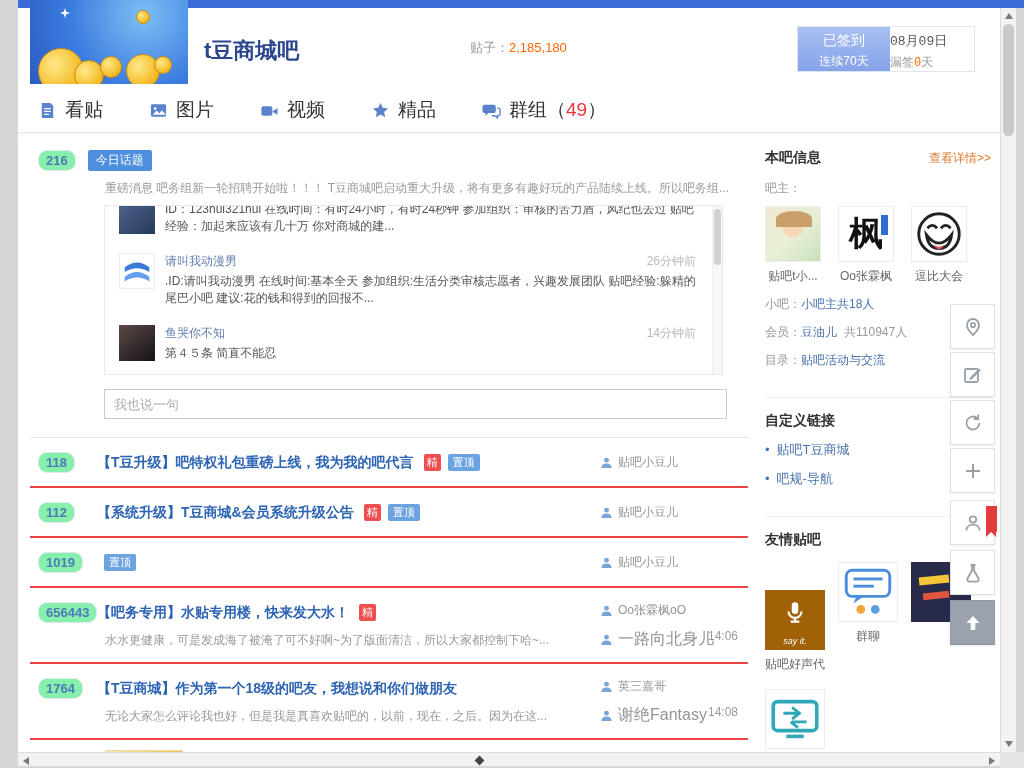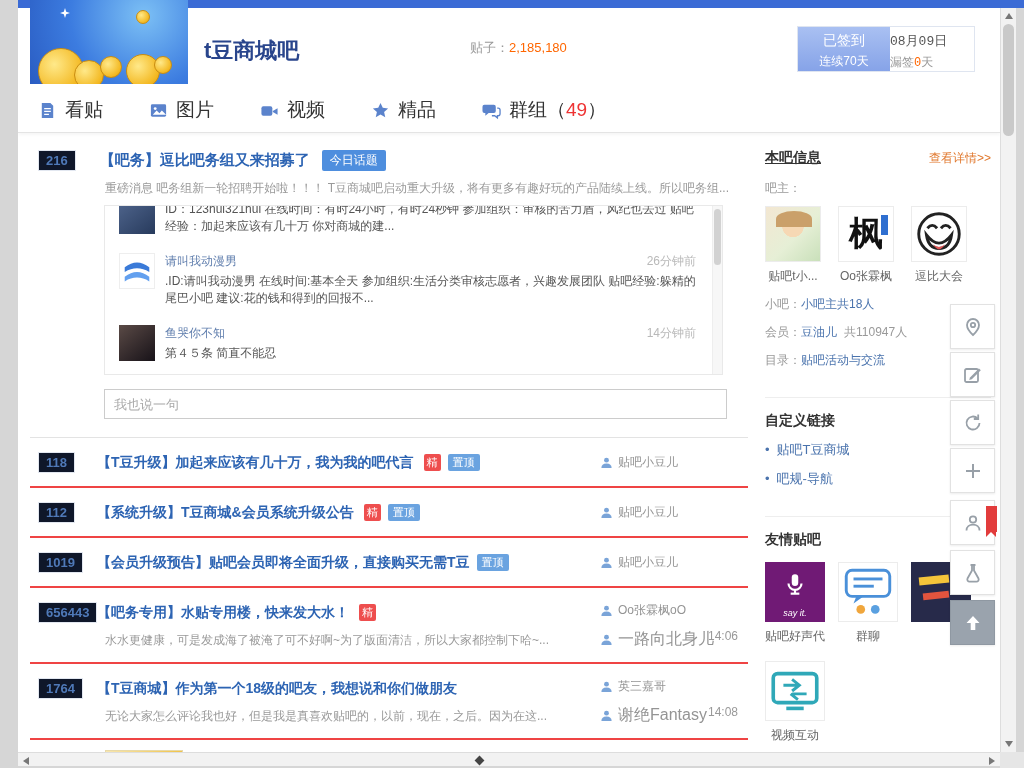--- a/index.html
+++ b/index.html
@@ -56,22 +56,22 @@
   .nicon { width:19px; height:19px; margin-right:8px; }
   .red { color:#e33; }
 
   
   .content { position:absolute; left:0; top:126px; width:100%; height:618px; overflow:hidden; }
   .main { position:absolute; left:12px; top:0; width:718px; }
   .sidebar { position:absolute; left:747px; top:0; width:226px; }
 
   
   .f-row { display:flex; align-items:center; padding:16px 0 0 8px; }
-  .count-box { display:inline-block; min-width:36px; padding:2px 7px; border:1px solid #e2e7f0; background:#0f172a;
-               color:#4f79b8; font-size:13px; font-weight:bold; text-align:center; border-radius:0; }
+  .count-box { display:inline-block; min-width:36px; padding:2px 7px; border:1px solid #e2e7f0; background:#86efac;
+               color:#4f79b8; font-size:13px; font-weight:bold; text-align:center; border-radius:9px; }
   .f-title { margin-left:24px; font-size:15px; font-weight:bold; color:#2d64b3; }
   .badge-topic { margin-left:12px; background:#4e8ede; color:#fff; font-size:12px; padding:2px 8px; border-radius:2px; }
   .f-preview { margin:9px 0 8px 75px; font-size:12px; color:#999; width:630px; white-space:nowrap; overflow:hidden; }
   .replies { margin-left:74px; width:619px; height:170px; border:1px solid #e9e9e9; position:relative; overflow:hidden; }
   .reply { display:flex; padding:10px 26px 8px 14px; }
   .reply.clipped { margin-top:-18px; }
   .r-avatar { width:36px; height:36px; margin-right:10px; flex:none; overflow:hidden; }
   .av-photo1 { background:linear-gradient(140deg,#51678f,#273a5c); }
   .av-logo { background:#fff; border:1px solid #eee; }
   .av-photo2 { background:linear-gradient(140deg,#5a4a46,#171218); }
@@ -101,21 +101,21 @@
   .uicon { width:13px; height:13px; margin-right:5px; flex:none; }
   .t-line2 { margin:9px 0 0 75px; width:445px; font-size:12px; color:#999; white-space:nowrap; overflow:hidden; }
   .last-col { position:absolute; left:570px; top:41px; display:flex; align-items:center; font-size:16px; color:#949494; white-space:nowrap; }
   .t-time { position:absolute; right:10px; top:41px; font-size:12px; color:#999; }
   .thread-item.partial { border-bottom:none; padding:10px 0 0; }
   .t-thumb { margin-left:75px; width:78px; height:58px; border:1px solid #e8d9a8;
              background:linear-gradient(135deg,#f8e7b0 0%,#f2c64e 55%,#e0a22a 100%); position:relative; cursor:pointer; }
 
   
   .sb-head { display:flex; align-items:baseline; padding-top:15px; }
-  .sb-title { font-size:14px; font-weight:bold; color:#333;text-decoration:underline; }
+  .sb-title { font-size:14px; font-weight:bold; color:#333; }
   .sb-detail { margin-left:auto; font-size:12px; color:#e0772c; }
   .sb-owner-label { margin-top:13px; font-size:12px; color:#999; }
   .admin-row { display:flex; gap:17px; margin-top:9px; }
   .admin { width:56px; text-align:center; cursor:pointer; }
   .admin-av { width:56px; height:56px; border:1px solid #ececec; overflow:hidden; position:relative; }
   .av1 { background:radial-gradient(circle at 50% 36%, #f6d8b4 0 24%, rgba(0,0,0,0) 25%),
                     linear-gradient(135deg,#f3e7d2 0%,#e6efd6 55%,#c9e0ba 100%); }
   .av1::after { content:""; position:absolute; left:10px; top:4px; width:36px; height:16px; border-radius:50% 50% 0 0; background:#caa06a; }
   .av2 { background:#fff; display:flex; align-items:center; justify-content:center; }
   .av2-char { font-size:34px; font-weight:bold; color:#111; font-family:"Liberation Serif","DejaVu Serif",serif; }
@@ -128,21 +128,21 @@
   .sb-link { color:#4a73ad; }
   .sb-extra { color:#999; margin-left:7px; }
   .sb-sec { margin-top:28px; border-top:1px solid #eee; padding-top:14px; }
   .sb-sec-title { font-size:14px; font-weight:bold; color:#333; }
   .sb-bullet { margin-top:11px; font-size:13px; }
   .sb-bullet::before { content:"•"; color:#4a73ad; margin-right:7px; }
   .sb-bullet a { color:#4a73ad; }
   .friend-grid { display:flex; flex-wrap:wrap; column-gap:13px; row-gap:16px; margin-top:13px; }
   .friend { width:60px; text-align:center; cursor:pointer; }
   .f-tile { width:60px; height:60px; position:relative; overflow:hidden; }
-  .tile-sayit { background:#701a75; }
+  .tile-sayit { background:#a16207;margin-top:28px; }
   .tile-sayit svg { position:absolute; left:17px; top:8px; width:26px; height:30px; }
   .say-caption { position:absolute; left:0; right:0; bottom:4px; color:#fff; font-size:9px; font-style:italic; }
   .tile-chat { background:#fff; border:1px solid #ececec; }
   .tile-dark { background:#272a4a; }
   .tile-dark .bar1 { position:absolute; left:8px; top:14px; width:30px; height:8px; background:#f5c53a; transform:rotate(-6deg); }
   .tile-dark .bar2 { position:absolute; left:12px; top:30px; width:26px; height:7px; background:#e2543e; transform:rotate(-6deg); }
   .tile-video { background:#fff; border:1px solid #ececec; }
   .f-name { margin-top:6px; font-size:12px; color:#666; white-space:nowrap; }
 
   
@@ -219,21 +219,20 @@
     </div>
   </div>
 
   <div class="content">
 
     <div class="main">
 
       <div class="featured">
         <div class="f-row">
           <span class="count-box">216</span>
-          <a class="f-title">【吧务】逗比吧务组又来招募了</a>
           <span class="badge-topic">今日话题</span>
         </div>
         <div class="f-preview">重磅消息 吧务组新一轮招聘开始啦！！！ T豆商城吧启动重大升级，将有更多有趣好玩的产品陆续上线。所以吧务组...</div>
 
         <div class="replies">
           <div class="reply clipped">
             <div class="r-avatar av-photo1"></div>
             <div class="r-body">
               <div class="r-text">ID：123hui321hui 在线时间：有时24小时，有时24秒钟 参加组织：审核的苦力盾，风纪也去过 贴吧经验：加起来应该有几十万 你对商城的建...</div>
             </div>
@@ -269,21 +268,21 @@
         </div>
 
         <input class="comment-input" placeholder="我也说一句" style="">
       </div>
 
       <div class="list-sep"></div>
 
       <div class="thread-item">
         <div class="t-row">
           <div class="count-col"><span class="count-box">118</span></div>
-          <a class="t-title">【T豆升级】加起来应该有几十万，我为我的吧代言</a>
+          <a class="t-title">【T豆升级】吧特权礼包重磅上线，我为我的吧代言</a>
           <span class="badge-jing">精</span>
           <span class="badge-top">置顶</span>
         </div>
         <div class="author-col">
           <svg class="uicon" viewBox="0 0 14 14">
               <circle cx="7" cy="4.5" r="2.6" fill="#7aa4d8"></circle>
               <path d="M1.5 13 q0 -5 5.5 -5 t5.5 5 z" fill="#7aa4d8"></path>
             </svg>
           <span>贴吧小豆儿</span>
         </div>
@@ -301,21 +300,20 @@
               <circle cx="7" cy="4.5" r="2.6" fill="#7aa4d8"></circle>
               <path d="M1.5 13 q0 -5 5.5 -5 t5.5 5 z" fill="#7aa4d8"></path>
             </svg>
           <span>贴吧小豆儿</span>
         </div>
       </div>
 
       <div class="thread-item">
         <div class="t-row">
           <div class="count-col"><span class="count-box">1019</span></div>
-          <a class="t-title">【会员升级预告】贴吧会员即将全面升级，直接购买无需T豆</a>
           <span class="badge-top">置顶</span>
         </div>
         <div class="author-col">
           <svg class="uicon" viewBox="0 0 14 14">
               <circle cx="7" cy="4.5" r="2.6" fill="#7aa4d8"></circle>
               <path d="M1.5 13 q0 -5 5.5 -5 t5.5 5 z" fill="#7aa4d8"></path>
             </svg>
           <span>贴吧小豆儿</span>
         </div>
       </div>

